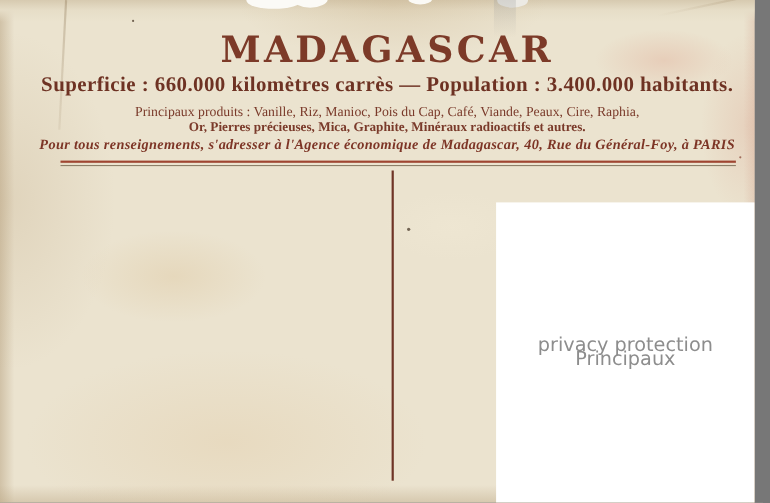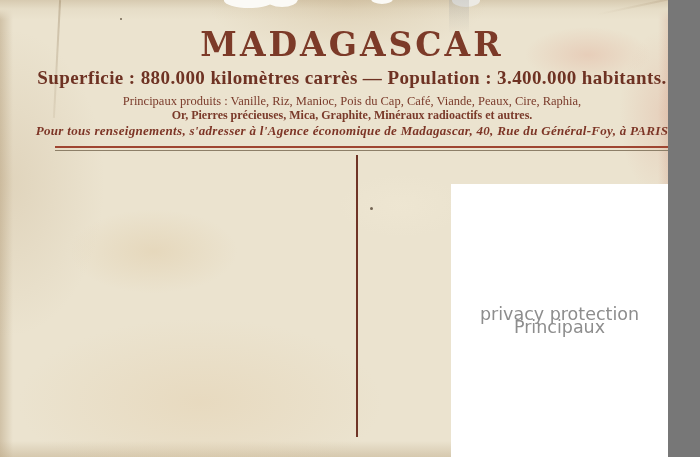--- a/index.html
+++ b/index.html
@@ -12,20 +12,21 @@
       radial-gradient(ellipse 200px 70px at 52% 1%, rgba(196,170,128,0.28), transparent 70%),
       radial-gradient(ellipse 140px 220px at 1% 40%, rgba(184,158,120,0.22), transparent 70%),
       radial-gradient(ellipse 120px 60px at 23% 55%, rgba(223,202,165,0.45), transparent 70%),
       radial-gradient(ellipse 260px 120px at 30% 88%, rgba(226,204,168,0.40), transparent 70%),
       radial-gradient(ellipse 90px 45px at 60% 45%, rgba(240,232,212,0.55), transparent 70%),
       linear-gradient(180deg, #d7cab0 0px, #e6ddc7 9px, rgba(230,221,199,0) 20px),
       linear-gradient(0deg, rgba(188,168,134,0.45) 0px, rgba(188,168,134,0) 16px),
       linear-gradient(90deg, rgba(172,148,112,0.42) 0px, rgba(172,148,112,0) 13px),
       linear-gradient(270deg, rgba(205,150,130,0.25) 0px, rgba(205,150,130,0) 10px),
       #ebe3cf;
+    padding-left: 18px;
   }
   .txt{position:absolute;left:6px;width:692px;text-align:center;white-space:nowrap;}
   .title{top:25px;font-family:"DejaVu Serif",serif;font-weight:bold;font-size:33px;
          letter-spacing:3px;color:#7c3a28;}
   .stats{top:67px;font-weight:bold;font-size:19px;color:#6e3223;letter-spacing:0.4px;}
   .prod1{top:94px;font-weight:normal;font-size:12.5px;color:#7a3a2a;}
   .prod2{top:108px;font-weight:bold;font-size:12px;color:#7a3a2a;}
   .info{top:123px;font-weight:bold;font-style:italic;font-size:13px;color:#7d3526;letter-spacing:0.3px;}
   .rule{position:absolute;top:146px;left:55px;width:614px;}
   .rule-top{height:2px;background:#9f4531;}
@@ -66,21 +67,21 @@
   <div class="notch n1"></div>
   <div class="notch n2"></div>
   <div class="notch n3"></div>
   <div class="notch n4"></div>
   <div class="streak"></div>
   <div class="speck s1"></div>
   <div class="speck s2"></div>
   <div class="speck s3"></div>
 
   <div class="txt title">MADAGASCAR</div>
-  <div class="txt stats">Superficie : 880.000 kilomètres carrès — Population : 3.400.000 habitants.</div>
+  <div class="txt stats">Superficie : 660.000 kilomètres carrès — Population : 3.400.000 habitants.</div>
   <div class="txt prod1">Principaux produits : Vanille, Riz, Manioc, Pois du Cap, Café, Viande, Peaux, Cire, Raphia,</div>
   <div class="txt prod2">Or, Pierres précieuses, Mica, Graphite, Minéraux radioactifs et autres.</div>
   <div class="txt info">Pour tous renseignements, s'adresser à l'Agence économique de Madagascar, 40, Rue du Général-Foy, à PARIS</div>
 
   <div class="rule">
     <div class="rule-top"></div>
     <div class="rule-bot"></div>
   </div>
 
   <div class="vline"></div>

